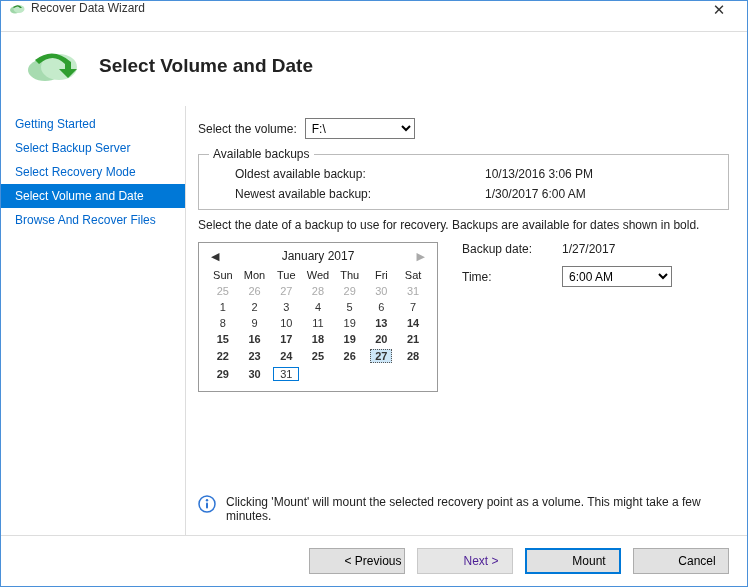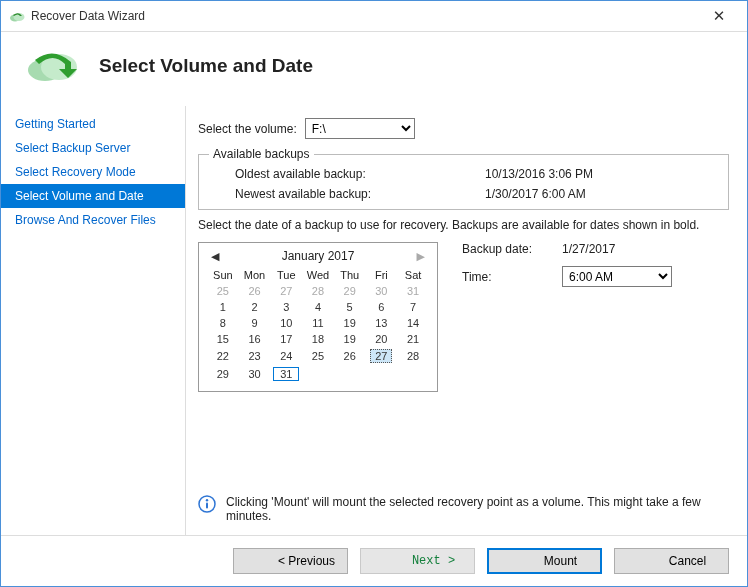--- a/index.html
+++ b/index.html
@@ -1,18 +1,18 @@
 <!DOCTYPE html>
 <html><head>
   <meta charset="utf-8">
   <style>
     * { box-sizing: border-box; margin: 0; padding: 0; font-family: "Segoe UI", Tahoma, sans-serif; }
     body { background: #fff; overflow:hidden;}
     .window { width: 748px; height: 587px; border: 1px solid #4a90d9; display: flex; flex-direction: column; background:#fff;}
-    .titlebar { height: 30px; display: flex; align-items: center; padding: 0 8px; font-size: 12px; color:#333; }
+    .titlebar { height: 30px; display: flex; padding: 0 8px; font-size: 12px; color:#333; }
     .titlebar .title { margin-left: 6px; flex: 1; }
     .titlebar .close { width: 40px; text-align: center; font-size: 15px; cursor: default; color:#333; }
     .title-icon svg { display:block;}
     .header-sep { border-bottom: 1px solid #ddd; }
     .header { padding: 12px 24px 18px 24px; display:flex; align-items:center; gap:18px; }
     .header-logo { width:56px;}
     .header h1 { font-size: 19px; font-weight: bold; color:#222;}
     .body { flex: 1; display: flex; min-height:0;justify-content:center;}
     .sidebar { width: 185px; border-right: 1px solid #ddd; padding-top:6px;}
     .nav-item { font-size: 12px; padding: 5px 14px; color:#0066cc; cursor:default;}
@@ -26,31 +26,31 @@
     .kv .k { width: 250px;}
     .content-wrap { display:flex; gap:24px; margin-top:6px;}
     .calendar { border:1px solid #999; padding:6px 8px 8px 8px; width:240px;}
     .cal-head { display:flex; align-items:center; justify-content:center; position:relative; font-size:12px; margin-bottom:4px;}
     .cal-nav { position:absolute; font-size:11px; color:#333; cursor:default;}
     .cal-nav.left{ left:4px;} .cal-nav.right{right:4px; color:#aaa;}
     table.cal { width:100%; border-collapse:collapse; table-layout:fixed;}
     table.cal th, table.cal td { text-align:center; font-size:11px; padding:2px 0; font-weight:normal;}
     table.cal td { color:#333;}
     table.cal td.other { color:#aaa;}
-    table.cal td.bold { font-weight:normal;margin-top:28px;}
+    table.cal td.bold { font-weight:bold;margin-top:28px;}
     table.cal td .sel { border:1px dotted #555; background:#cde6f7; padding:0 4px; display:inline-block;}
     table.cal td .today { border:1px solid #0078d7; padding:0 6px; display:inline-block;}
     .right-side { flex:1; font-size:12px;}
     .right-side .rrow { display:flex; align-items:center; margin-bottom:10px;}
     .right-side .rlabel{ width:100px;}
     .info-box { display:flex; gap:10px; align-items:flex-start; margin-top:auto; padding:6px 0 12px 0; font-size:12px;}
     .info-icon { width:18px; flex-shrink:0;}
     .footer { border-top:1px solid #ddd; padding:12px 18px; display:flex; justify-content:flex-end; gap:12px;}
-    .btn { width:115px; height:26px; font-size:12px; border:1px solid #adadad; background:#e1e1e1; cursor:default; display:flex; align-items:center; justify-content:center;padding-left:32px;}
-    .btn.disabled { color:#15803d; background:#e6e6e6; border-color:#c9c9c9;font-family:Liberation Mono, monospace;}
+    .btn { width:96px; height:26px; font-size:12px; border:1px solid #adadad; background:#e1e1e1; cursor:default; display:flex; align-items:center; justify-content:center;padding-left:32px;}
+    .btn.disabled { color:#4c1d95; background:#e6e6e6; border-color:#c9c9c9;}
     .btn.primary { border:2px solid #0078d7; background:#e1e1e1;}
   </style>
 </head>
 <body>
 
 <div class="window">
   <div class="titlebar">
     <span class="title-icon">
       <svg width="16" height="14" viewBox="0 0 16 14">
           <ellipse cx="6" cy="9" rx="5" ry="3.5" fill="#9fd6a8"></ellipse>

